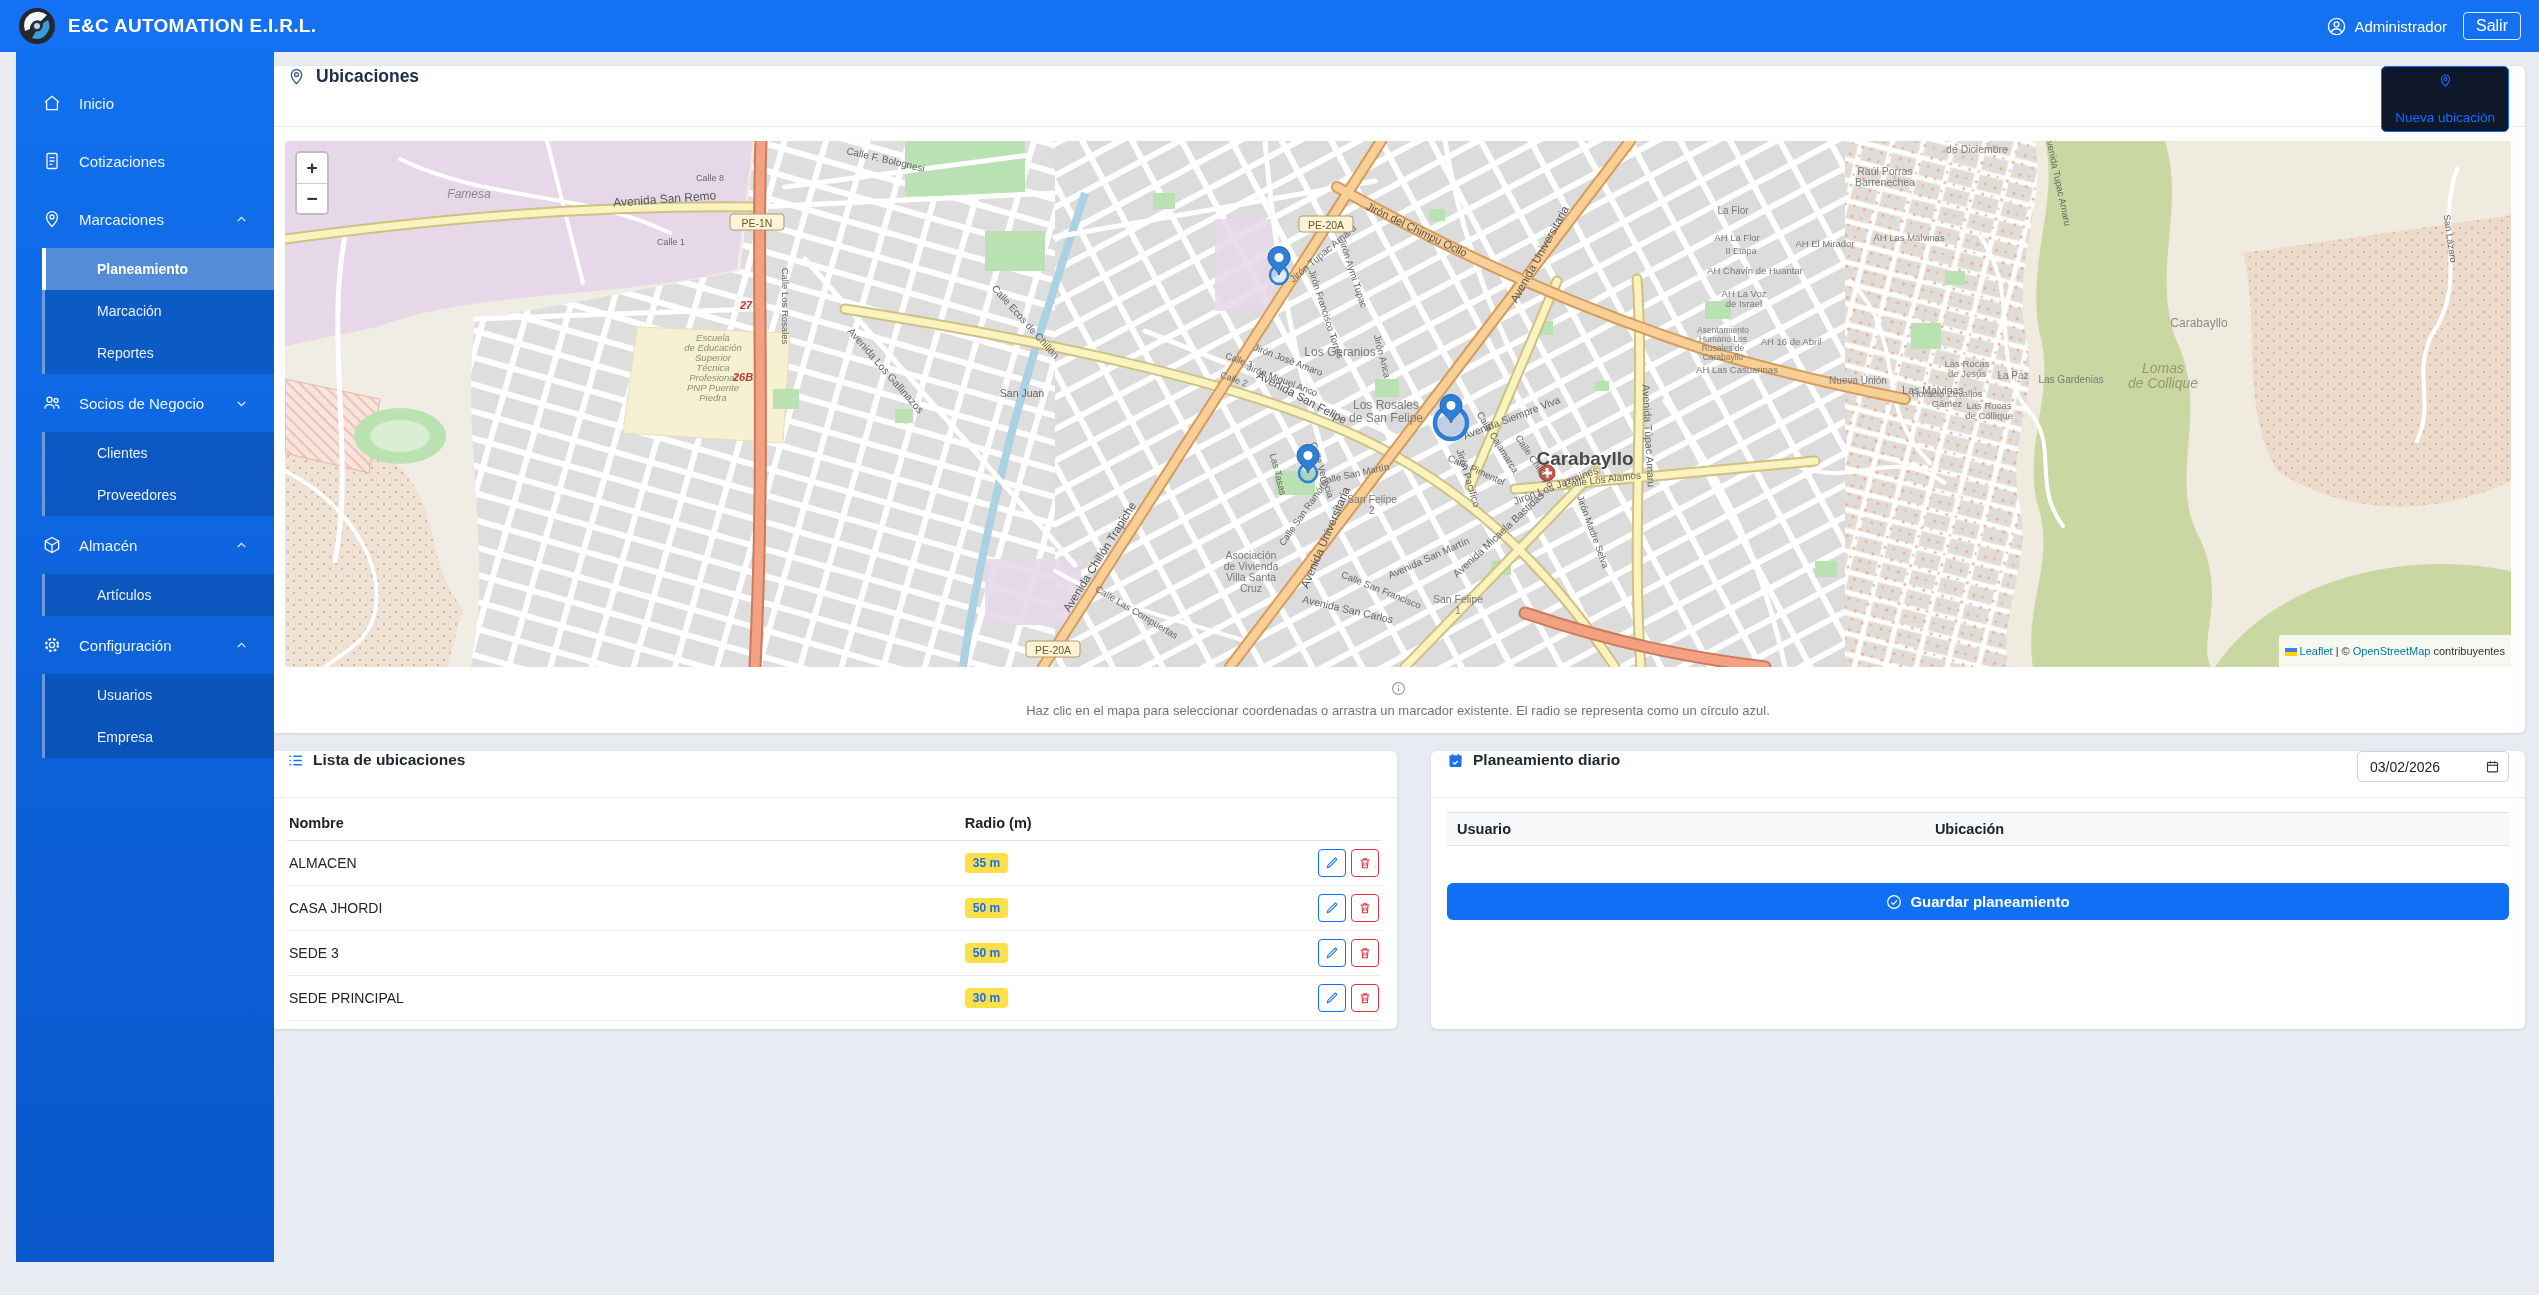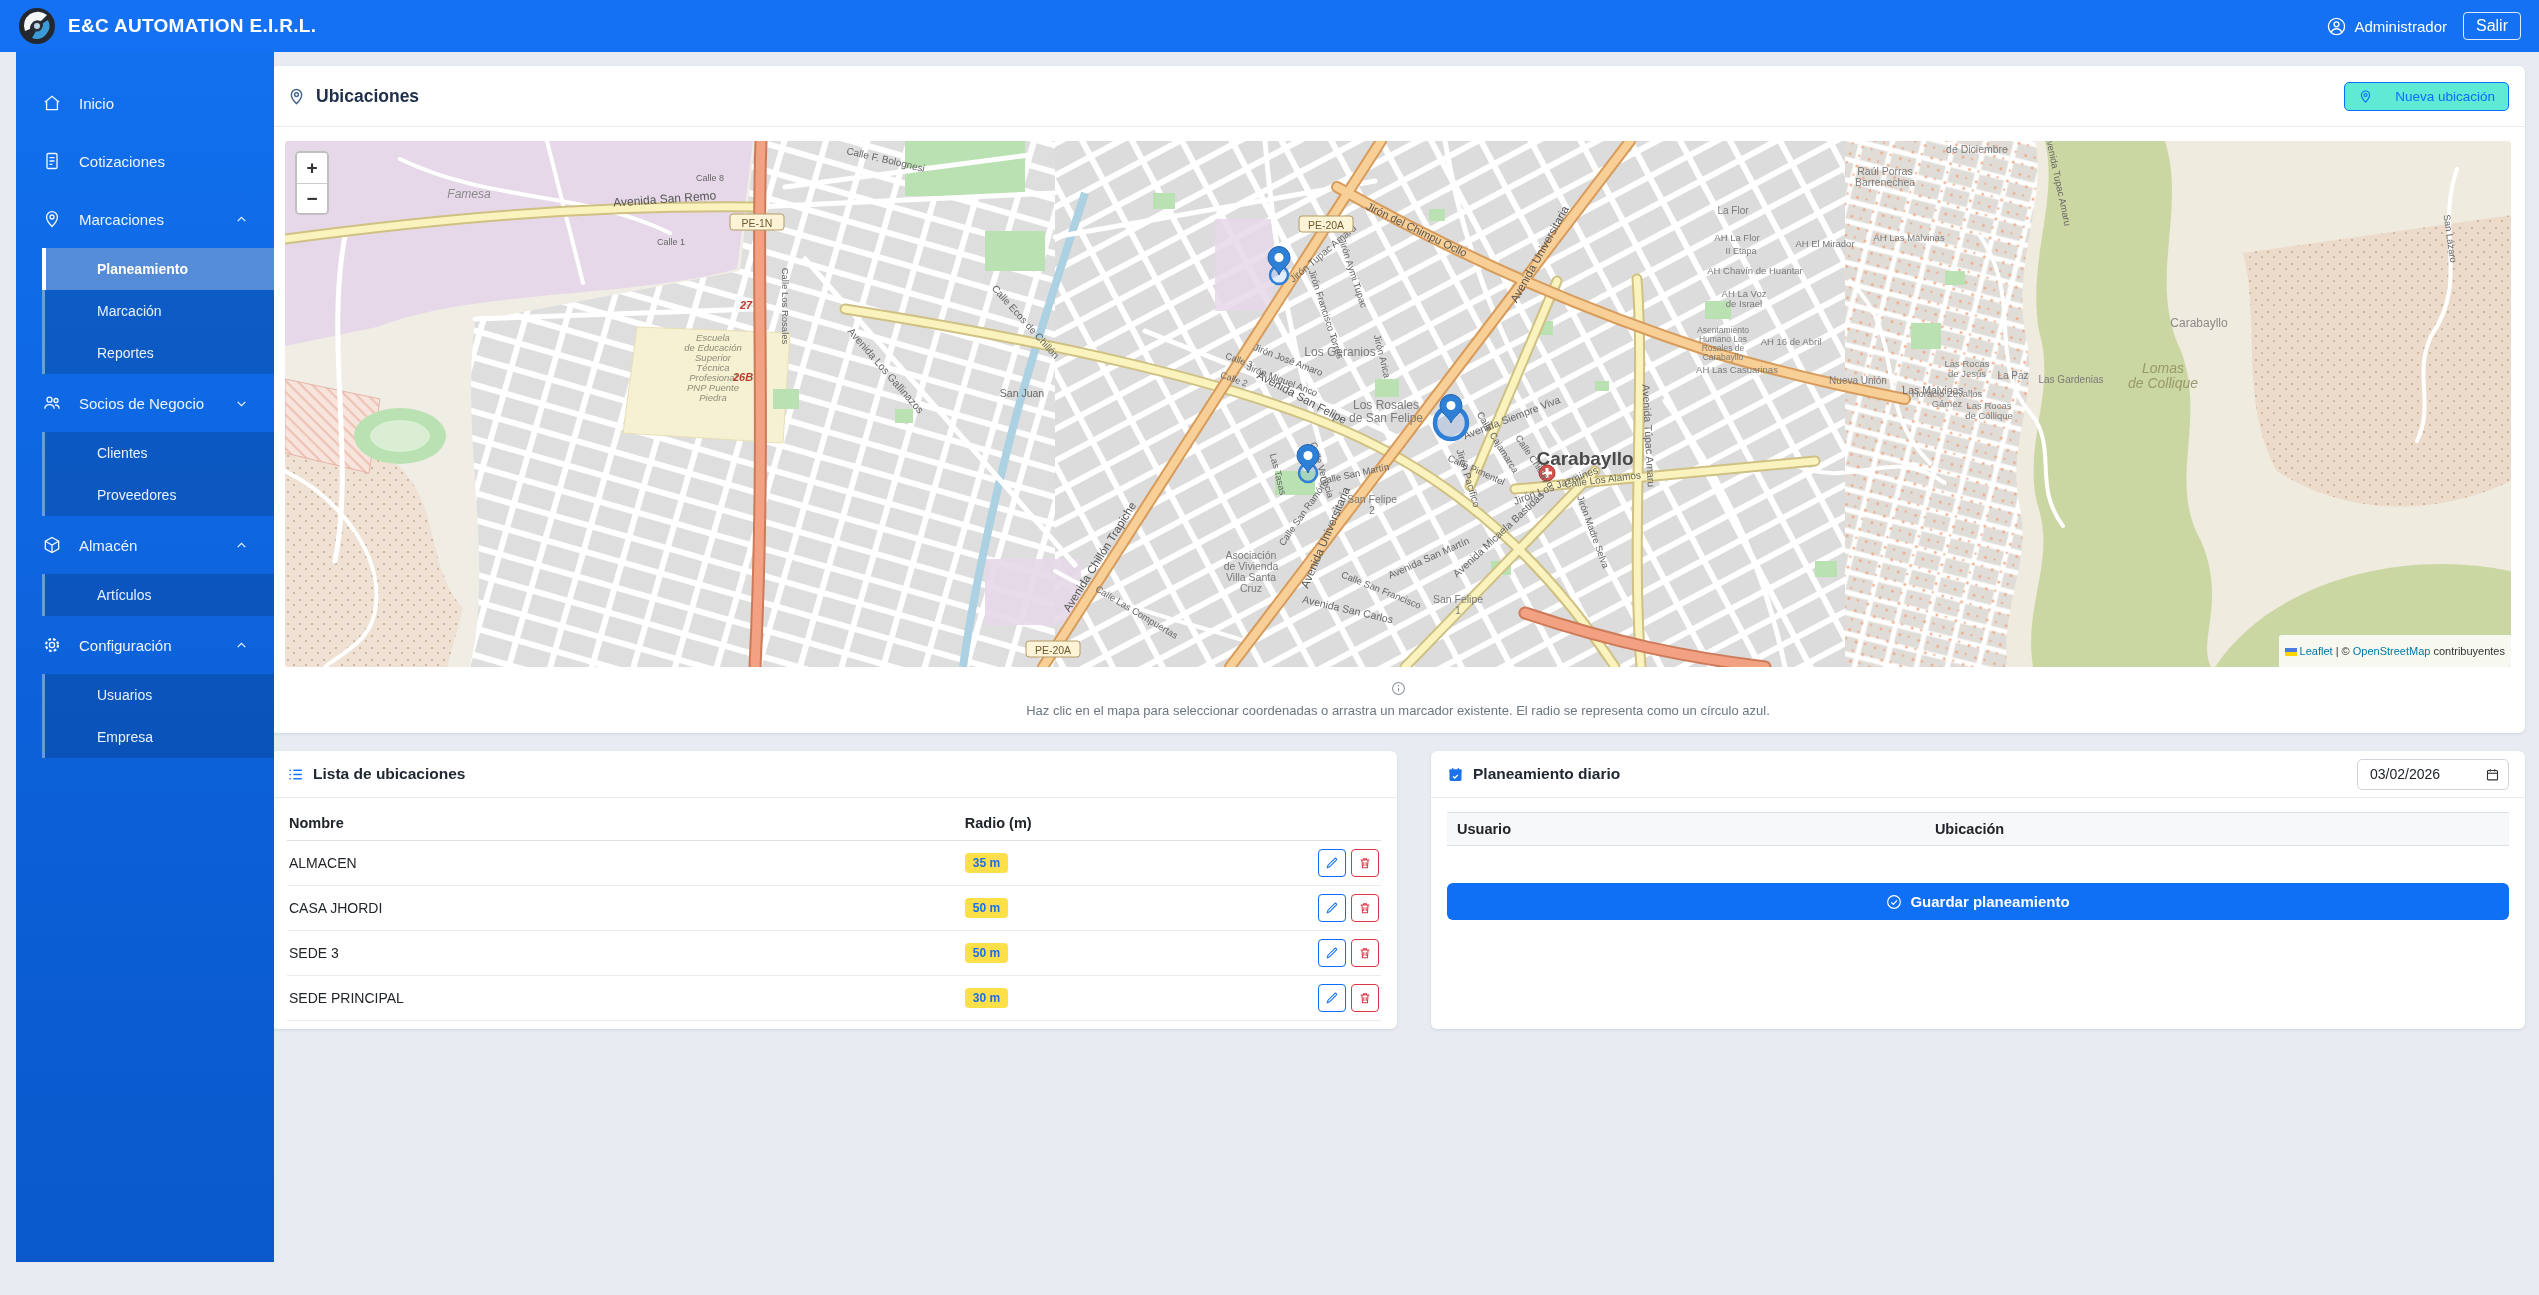--- a/index.html
+++ b/index.html
@@ -27,27 +27,27 @@
   .side-item .chev { margin-left:auto; width:13px; height:13px; opacity:.9; }
   .submenu { margin-left:26px; border-left:3px solid rgba(255,255,255,.4);
     background:rgba(0,0,0,.14); }
   .sub-item { position:relative; padding:13px 16px 13px 52px; font-size:14px; color:#e9f1fd; cursor:pointer; }
   .sub-item.active { background:rgba(255,255,255,.30); font-weight:700; color:#fff; }
   .sub-item.active::before { content:""; position:absolute; left:-3px; top:0; bottom:0; width:4px; background:#fff; }
 
   
   .main { position:absolute; left:258px; top:52px; width:2281px; padding:14px 14px 0 13px; }
   .card { background:#fff; border-radius:6px; box-shadow:0 1px 3px rgba(20,40,80,.12); }
-  .card-head { display:flex; align-items:center; padding:0 16px; border-bottom:1px solid #e7eaef; }
+  .card-head { display:flex; align-items:flex-start; padding:0 16px; border-bottom:1px solid #e7eaef; }
 
   .map-card .card-head { height:61px; }
   .page-title { display:flex; align-items:center; gap:10px; font-size:17.5px; font-weight:700; color:#20304a; }
-  .btn-new { margin-left:auto; display:flex; align-items:center; gap:22px; background:#5eead4;
+  .btn-new { margin-left:auto; display:flex; align-items:center; gap:22px; background:#0f172a;
     border:1px solid #0d6efd; color:#0d6efd; font-size:13.5px; padding:6px 13px;
-    border-radius:5px; cursor:pointer; font-family:inherit; }
+    border-radius:5px; cursor:pointer; font-family:inherit;flex-direction:column; }
 
   .map-wrap { margin:14px; position:relative; height:526px; border-radius:4px;
     overflow:hidden; background:#f0ede5; cursor:crosshair; }
   .map-wrap svg.basemap { position:absolute; inset:0; display:block; }
 
   .leaflet-zoom { position:absolute; top:10px; left:10px; width:34px;
     border:2px solid rgba(0,0,0,.25); border-radius:5px; overflow:hidden; background:#fff; z-index:5; }
   .leaflet-zoom button { display:block; width:30px; height:30px; background:#fff; border:0;
     font-size:19px; font-weight:700; color:#333; cursor:pointer; line-height:28px; font-family:inherit; }
   .leaflet-zoom button + button { border-top:1px solid #ccc; }

